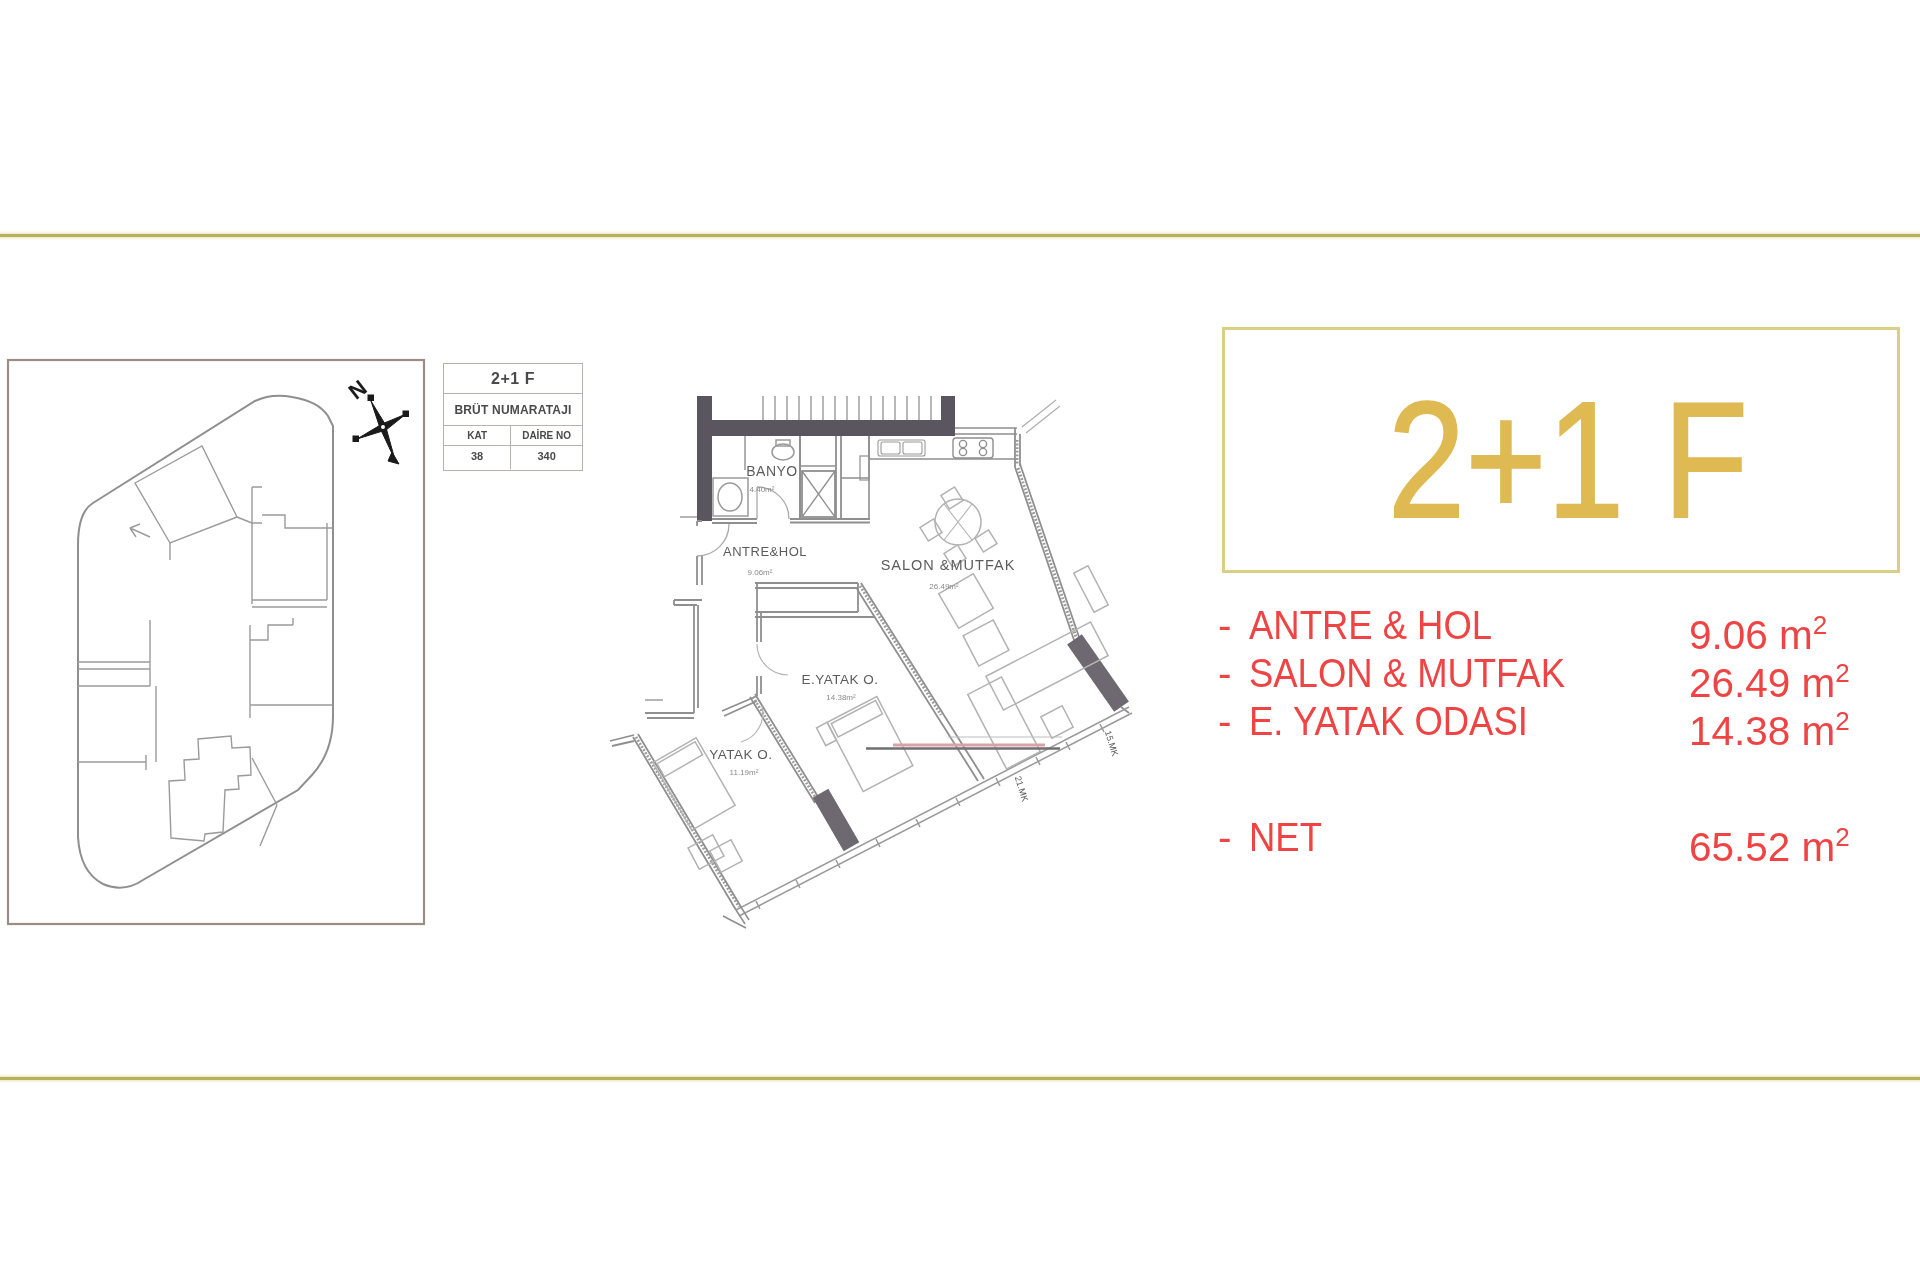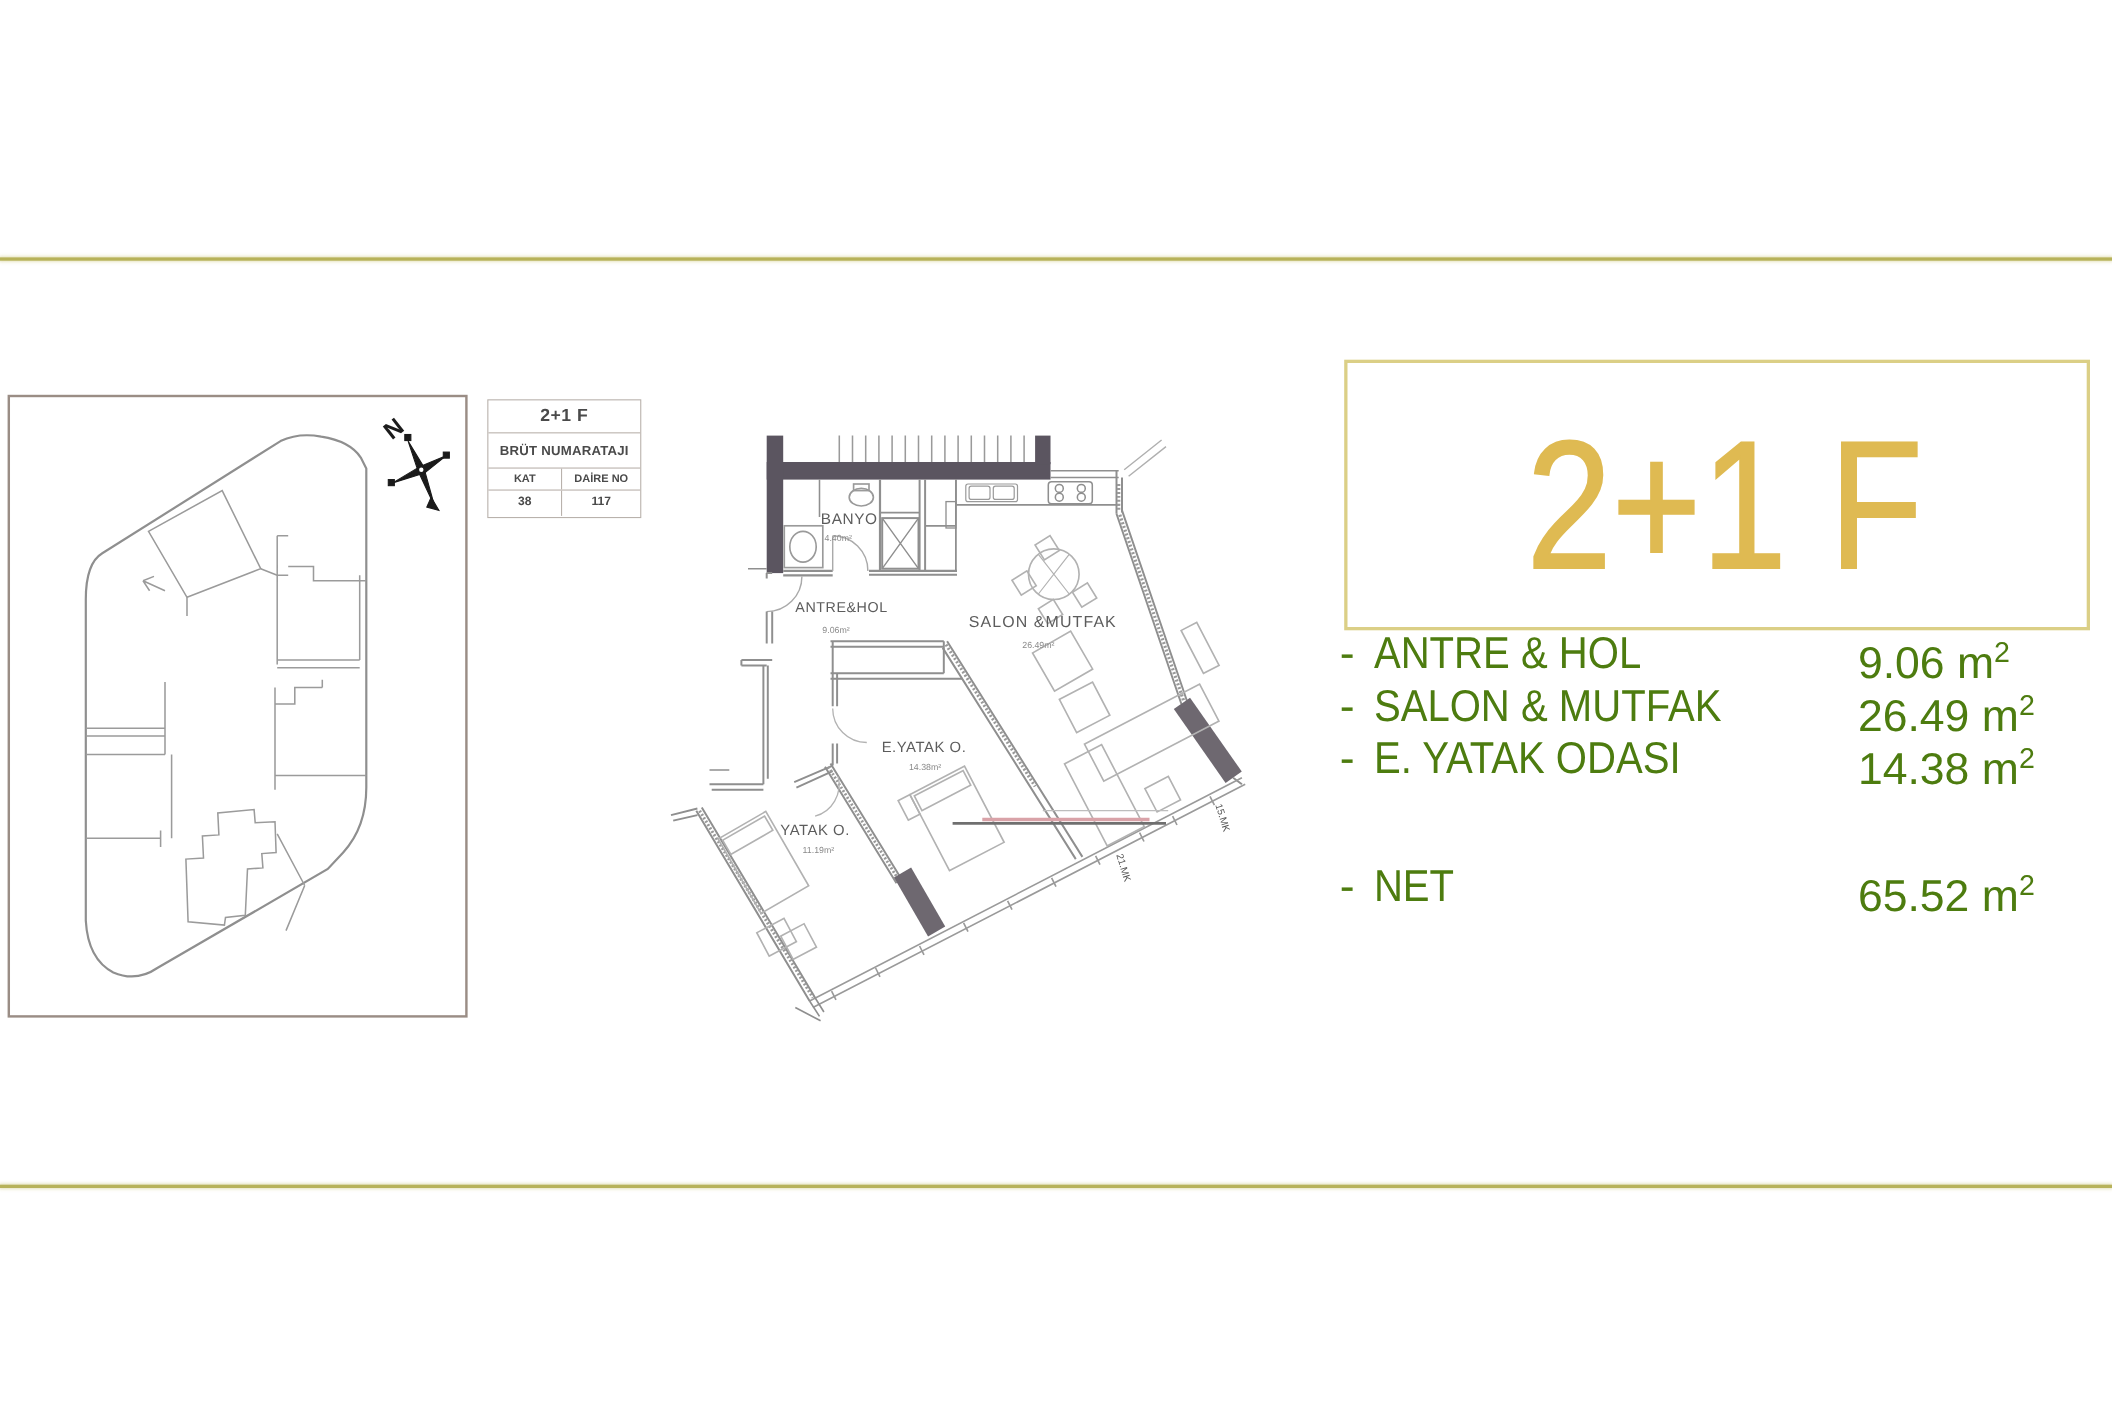--- a/index.html
+++ b/index.html
@@ -68,21 +68,21 @@
 
   <div style="height:31px;border-bottom:1.5px solid #b9b2ac;text-align:center;line-height:32px;font-size:12px;font-weight:bold;letter-spacing:0.2px;">BRÜT NUMARATAJI</div>
 
   <div style="height:19px;border-bottom:1.5px solid #b9b2ac;font-size:10px;font-weight:bold;display:flex;">
     <div style="width:48%;border-right:1.5px solid #b9b2ac;text-align:center;line-height:19px;">KAT</div>
     <div style="flex:1;text-align:center;line-height:19px;">DAİRE NO</div>
   </div>
 
   <div style="height:23px;font-size:11px;font-weight:bold;display:flex;">
     <div style="width:48%;border-right:1.5px solid #b9b2ac;text-align:center;line-height:21px;">38</div>
-    <div style="flex:1;text-align:center;line-height:21px;">117</div>
+    <div style="flex:1;text-align:center;line-height:21px;">340</div>
   </div>
 </div>
 
 <svg class="abs" style="left:595px;top:390px;filter:blur(0.35px);" width="590" height="620" viewBox="595 390 590 620">
   <g>
 
     <g stroke="#9a9a9a" stroke-width="1.4" fill="none">
       <path d="M763,396 L763,420 M775,396 L775,420 M787,396 L787,420 M799,396 L799,420 M811,396 L811,420 M823,396 L823,420 M835,396 L835,420 M847,396 L847,420 M859,396 L859,420 M871,396 L871,420 M883,396 L883,420 M895,396 L895,420 M907,396 L907,420 M919,396 L919,420 M931,396 L931,420"></path>
     </g>
 
@@ -262,21 +262,21 @@
 
       <text x="744" y="775" font-size="8" text-anchor="middle" fill="#8a8a8a">11.19m²</text>
     </g>
   </g>
 </svg>
 
 <div class="abs" style="left:1222px;top:327px;width:672px;height:240px;border:3px solid #dbcf86;"></div>
 
 <div class="abs" style="left:1229px;top:327px;width:678px;height:246px;line-height:266px;text-align:center;font-size:166px;font-weight:normal;color:#dfba52;-webkit-text-stroke:1.8px #dfba52;letter-spacing:0px;transform:scaleX(0.84);transform-origin:center;">2+1 F</div>
 
-<div class="abs" style="left:1218px;top:569px;width:690px;font-size:40.5px;color:#4d7c0f;">
+<div class="abs" style="left:1218px;top:601px;width:690px;font-size:40.5px;color:#ef4444;">
 
   <div style="height:48px;line-height:48px;position:relative;">- <span style="display:inline-block;margin-left:6px;transform:scaleX(0.90);transform-origin:0 50%;">ANTRE &amp; HOL</span><span style="position:absolute;left:471px;">9.06 m<sup style="font-size:26px;">2</sup></span></div>
 
   <div style="height:48px;line-height:48px;position:relative;">- <span style="display:inline-block;margin-left:6px;transform:scaleX(0.90);transform-origin:0 50%;">SALON &amp; MUTFAK</span><span style="position:absolute;left:471px;">26.49 m<sup style="font-size:26px;">2</sup></span></div>
 
 
   <div style="height:48px;line-height:48px;position:relative;">- <span style="display:inline-block;margin-left:6px;transform:scaleX(0.90);transform-origin:0 50%;">E. YATAK ODASI</span><span style="position:absolute;left:471px;">14.38 m<sup style="font-size:26px;">2</sup></span></div>
 
 
   <div style="height:48px;line-height:48px;position:relative;margin-top:68px;">- <span style="display:inline-block;margin-left:6px;transform:scaleX(0.90);transform-origin:0 50%;">NET</span><span style="position:absolute;left:471px;">65.52 m<sup style="font-size:26px;">2</sup></span></div>

